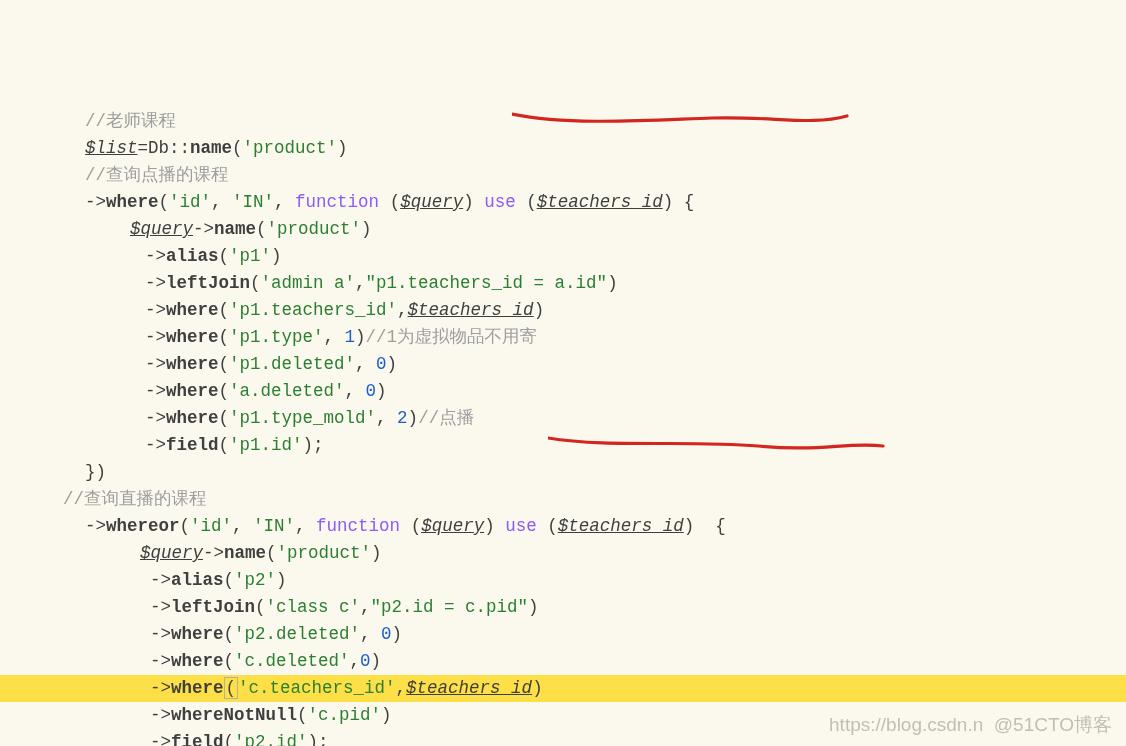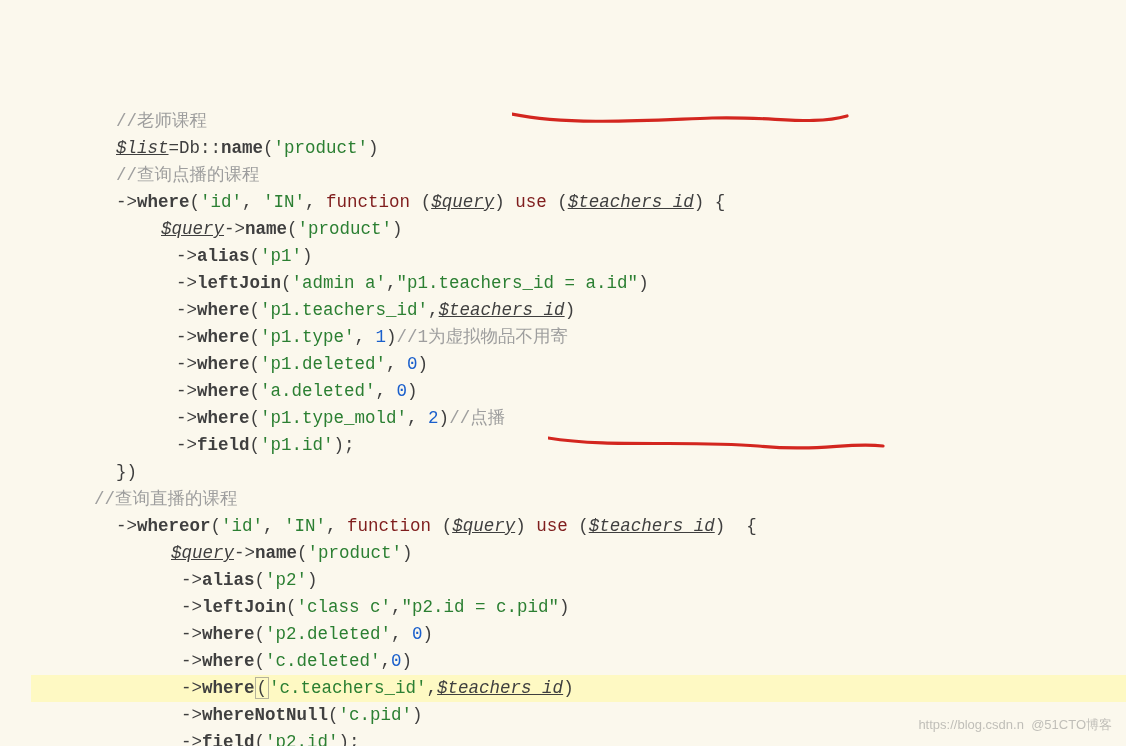--- a/index.html
+++ b/index.html
@@ -9,42 +9,42 @@
   font-size: 17.5px;
   line-height: 27px;
   white-space: pre;
   padding: 0;
   width: 1126px;
   height: 746px;
   overflow: hidden;
   position: relative;
   color: #3f3f3f;
 }
-.line { position: relative; height: 27px; padding-left: 30px; margin-left: 31px; }
-.highlight-line { background: #fef9c3; }
+.line { position: relative; height: 27px; padding-left: 30px; }
+.highlight-line { background: #fde047; }
 .c-comment { color: #9e9e9e; }
 .c-var { color: #3f3f3f; font-style: italic; text-decoration: underline; }
 .c-arrow { color: #3f3f3f; }
 .c-func { color: #3f3f3f; font-weight: bold; }
 .c-str { color: #2b7f32; }
 .c-num { color: #1a5fcc; }
-.c-kw { color: #7f1d1d; }
+.c-kw { color: #8b5cf6; }
 .c-punc { color: #3f3f3f; }
 .boxed { border: 1px solid #b5b29a; padding: 0 1px; }
 svg.underline {
   position: absolute;
   pointer-events: none;
   z-index: 5;
 }
 .watermark {
   position: absolute;
   bottom: 8px;
   right: 14px;
   font-family: sans-serif;
-  font-size: 13px;
+  font-size: 19px;
   color: rgba(120, 120, 120, 0.45);
 }
 </style>
 </head>
 <body>
 
 
 
 <div id="code-root"><div class="line" style="padding-left: 85px;"><span class="c-comment">//老师课程</span></div><div class="line" style="padding-left: 85px;"><span class="c-var">$list</span><span class="c-punc">=Db::</span><span class="c-func">name</span><span class="c-punc">(</span><span class="c-str">'product'</span><span class="c-punc">)</span></div><div class="line" style="padding-left: 85px;"><span class="c-comment">//查询点播的课程</span></div><div class="line" style="padding-left: 85px;"><span class="c-arrow">-&gt;</span><span class="c-func">where</span><span class="c-punc">(</span><span class="c-str">'id'</span><span class="c-punc">, </span><span class="c-str">'IN'</span><span class="c-punc">, </span><span class="c-kw">function</span><span class="c-punc"> (</span><span class="c-var">$query</span><span class="c-punc">) </span><span class="c-kw">use</span><span class="c-punc"> (</span><span class="c-var">$teachers_id</span><span class="c-punc">) {</span></div><div class="line" style="padding-left: 130px;"><span class="c-var">$query</span><span class="c-arrow">-&gt;</span><span class="c-func">name</span><span class="c-punc">(</span><span class="c-str">'product'</span><span class="c-punc">)</span></div><div class="line" style="padding-left: 145px;"><span class="c-arrow">-&gt;</span><span class="c-func">alias</span><span class="c-punc">(</span><span class="c-str">'p1'</span><span class="c-punc">)</span></div><div class="line" style="padding-left: 145px;"><span class="c-arrow">-&gt;</span><span class="c-func">leftJoin</span><span class="c-punc">(</span><span class="c-str">'admin a'</span><span class="c-punc">,</span><span class="c-str">"p1.teachers_id = a.id"</span><span class="c-punc">)</span></div><div class="line" style="padding-left: 145px;"><span class="c-arrow">-&gt;</span><span class="c-func">where</span><span class="c-punc">(</span><span class="c-str">'p1.teachers_id'</span><span class="c-punc">,</span><span class="c-var">$teachers_id</span><span class="c-punc">)</span></div><div class="line" style="padding-left: 145px;"><span class="c-arrow">-&gt;</span><span class="c-func">where</span><span class="c-punc">(</span><span class="c-str">'p1.type'</span><span class="c-punc">, </span><span class="c-num">1</span><span class="c-punc">)</span><span class="c-comment">//1为虚拟物品不用寄</span></div><div class="line" style="padding-left: 145px;"><span class="c-arrow">-&gt;</span><span class="c-func">where</span><span class="c-punc">(</span><span class="c-str">'p1.deleted'</span><span class="c-punc">, </span><span class="c-num">0</span><span class="c-punc">)</span></div><div class="line" style="padding-left: 145px;"><span class="c-arrow">-&gt;</span><span class="c-func">where</span><span class="c-punc">(</span><span class="c-str">'a.deleted'</span><span class="c-punc">, </span><span class="c-num">0</span><span class="c-punc">)</span></div><div class="line" style="padding-left: 145px;"><span class="c-arrow">-&gt;</span><span class="c-func">where</span><span class="c-punc">(</span><span class="c-str">'p1.type_mold'</span><span class="c-punc">, </span><span class="c-num">2</span><span class="c-punc">)</span><span class="c-comment">//点播</span></div><div class="line" style="padding-left: 145px;"><span class="c-arrow">-&gt;</span><span class="c-func">field</span><span class="c-punc">(</span><span class="c-str">'p1.id'</span><span class="c-punc">);</span></div><div class="line" style="padding-left: 85px;"><span class="c-punc">})</span></div><div class="line" style="padding-left: 63px;"><span class="c-comment">//查询直播的课程</span></div><div class="line" style="padding-left: 85px;"><span class="c-arrow">-&gt;</span><span class="c-func">whereor</span><span class="c-punc">(</span><span class="c-str">'id'</span><span class="c-punc">, </span><span class="c-str">'IN'</span><span class="c-punc">, </span><span class="c-kw">function</span><span class="c-punc"> (</span><span class="c-var">$query</span><span class="c-punc">) </span><span class="c-kw">use</span><span class="c-punc"> (</span><span class="c-var">$teachers_id</span><span class="c-punc">)  {</span></div><div class="line" style="padding-left: 140px;"><span class="c-var">$query</span><span class="c-arrow">-&gt;</span><span class="c-func">name</span><span class="c-punc">(</span><span class="c-str">'product'</span><span class="c-punc">)</span></div><div class="line" style="padding-left: 150px;"><span class="c-arrow">-&gt;</span><span class="c-func">alias</span><span class="c-punc">(</span><span class="c-str">'p2'</span><span class="c-punc">)</span></div><div class="line" style="padding-left: 150px;"><span class="c-arrow">-&gt;</span><span class="c-func">leftJoin</span><span class="c-punc">(</span><span class="c-str">'class c'</span><span class="c-punc">,</span><span class="c-str">"p2.id = c.pid"</span><span class="c-punc">)</span></div><div class="line" style="padding-left: 150px;"><span class="c-arrow">-&gt;</span><span class="c-func">where</span><span class="c-punc">(</span><span class="c-str">'p2.deleted'</span><span class="c-punc">, </span><span class="c-num">0</span><span class="c-punc">)</span></div><div class="line" style="padding-left: 150px;"><span class="c-arrow">-&gt;</span><span class="c-func">where</span><span class="c-punc">(</span><span class="c-str">'c.deleted'</span><span class="c-punc">,</span><span class="c-num">0</span><span class="c-punc">)</span></div><div class="line highlight-line" style="padding-left: 150px;"><span class="c-arrow">-&gt;</span><span class="c-func">where</span><span class="c-punc boxed">(</span><span class="c-str">'c.teachers_id'</span><span class="c-punc">,</span><span class="c-var">$teachers_id</span><span class="c-punc">)</span></div><div class="line" style="padding-left: 150px;"><span class="c-arrow">-&gt;</span><span class="c-func">whereNotNull</span><span class="c-punc">(</span><span class="c-str">'c.pid'</span><span class="c-punc">)</span></div><div class="line" style="padding-left: 150px;"><span class="c-arrow">-&gt;</span><span class="c-func">field</span><span class="c-punc">(</span><span class="c-str">'p2.id'</span><span class="c-punc">);</span></div></div>
 

